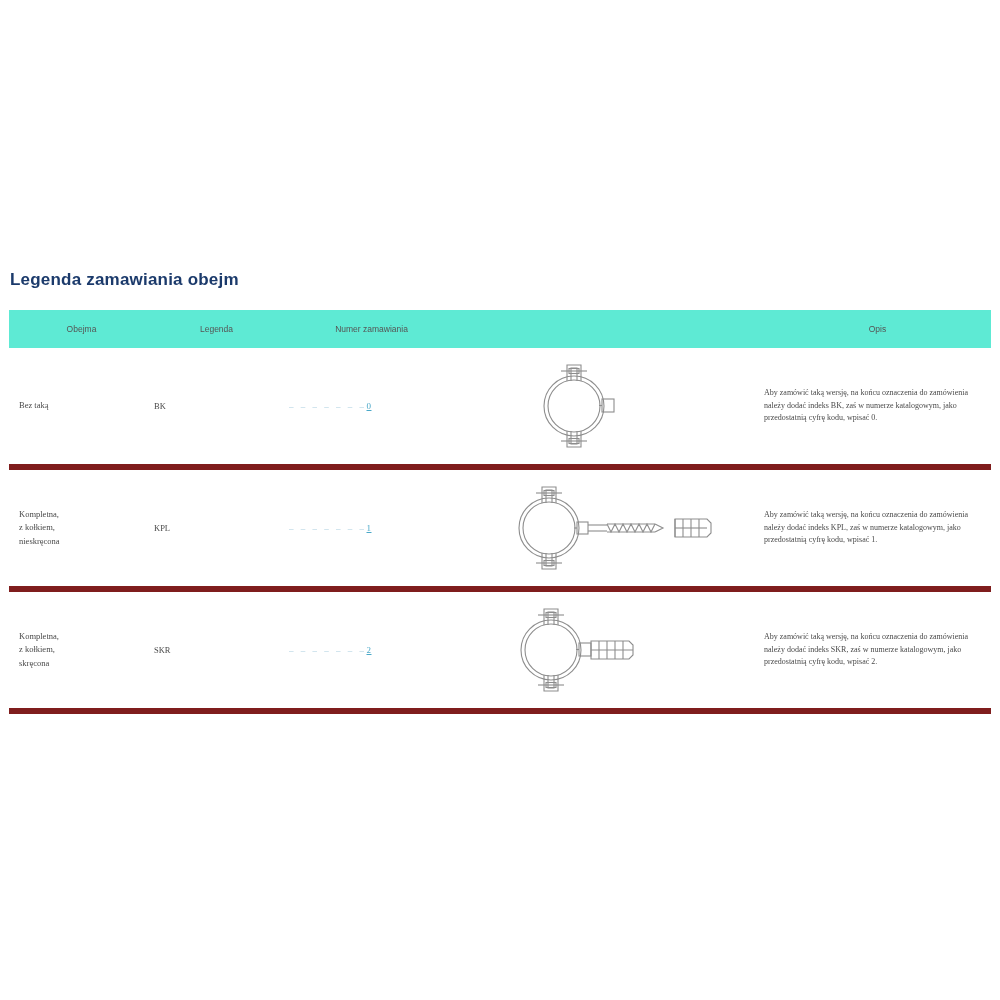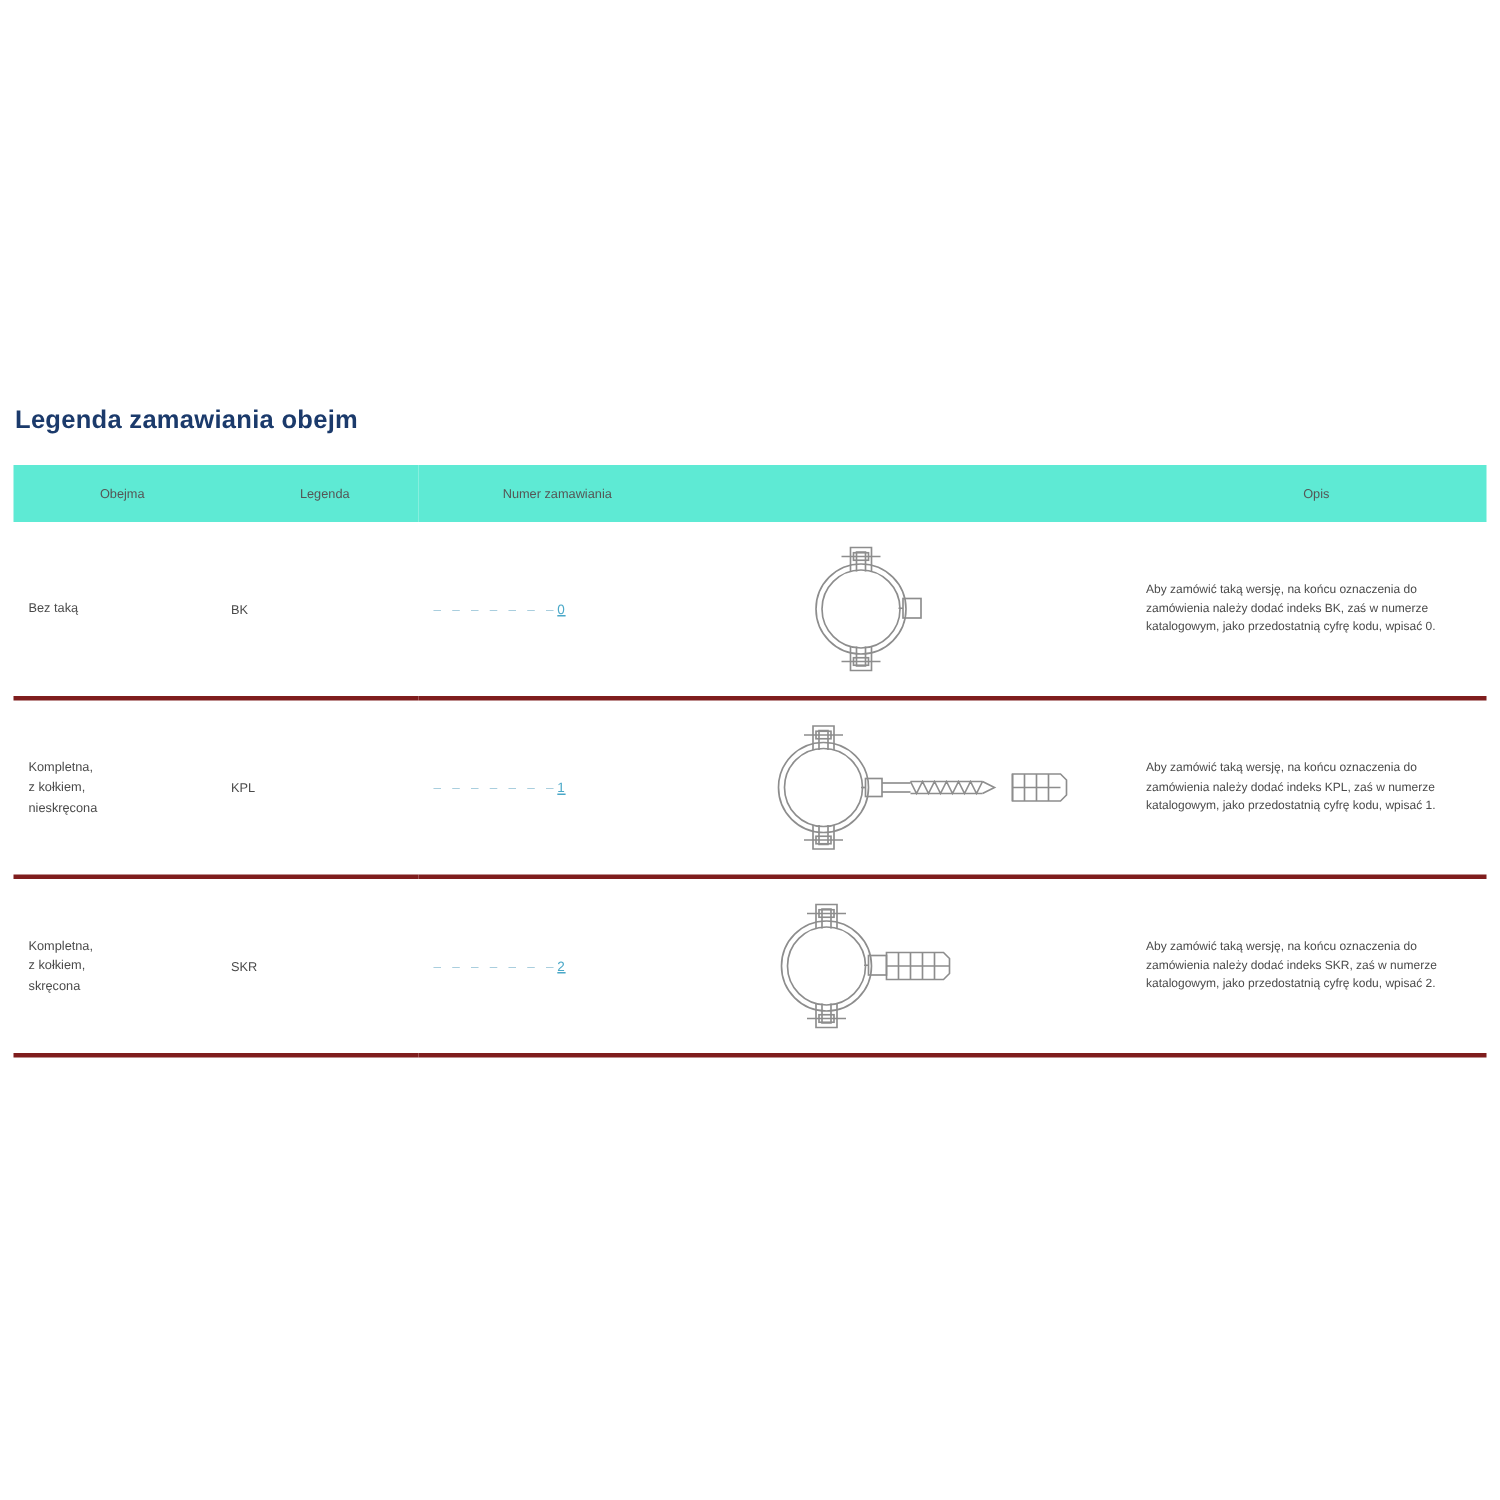--- a/index.html
+++ b/index.html
@@ -50,26 +50,27 @@
     font-size: 8.5px;
     font-weight: normal;
     color: #555555;
     text-align: center;
     padding: 12px 0 12px 10px;
     height: 14px;
     vertical-align: middle;
   }
 
   table.legend-table tbody td {
-    border-bottom: 3px solid #7f1d1d;
+    border-bottom: 6px solid #7f1d1d;
     font-size: 8.5px;
     color: #4a4a4a;
     vertical-align: middle;
     padding: 0;
     height: 116px;
+    font-family: Liberation Serif, serif;
   }
 
   tbody tr:first-child td {
     border-top: none;
   }
 
   .col-obejma { width: 135px; }
   .col-indeks { width: 135px; }
   .col-numer  { width: 175px; }
   .col-img    { width: 300px; }

